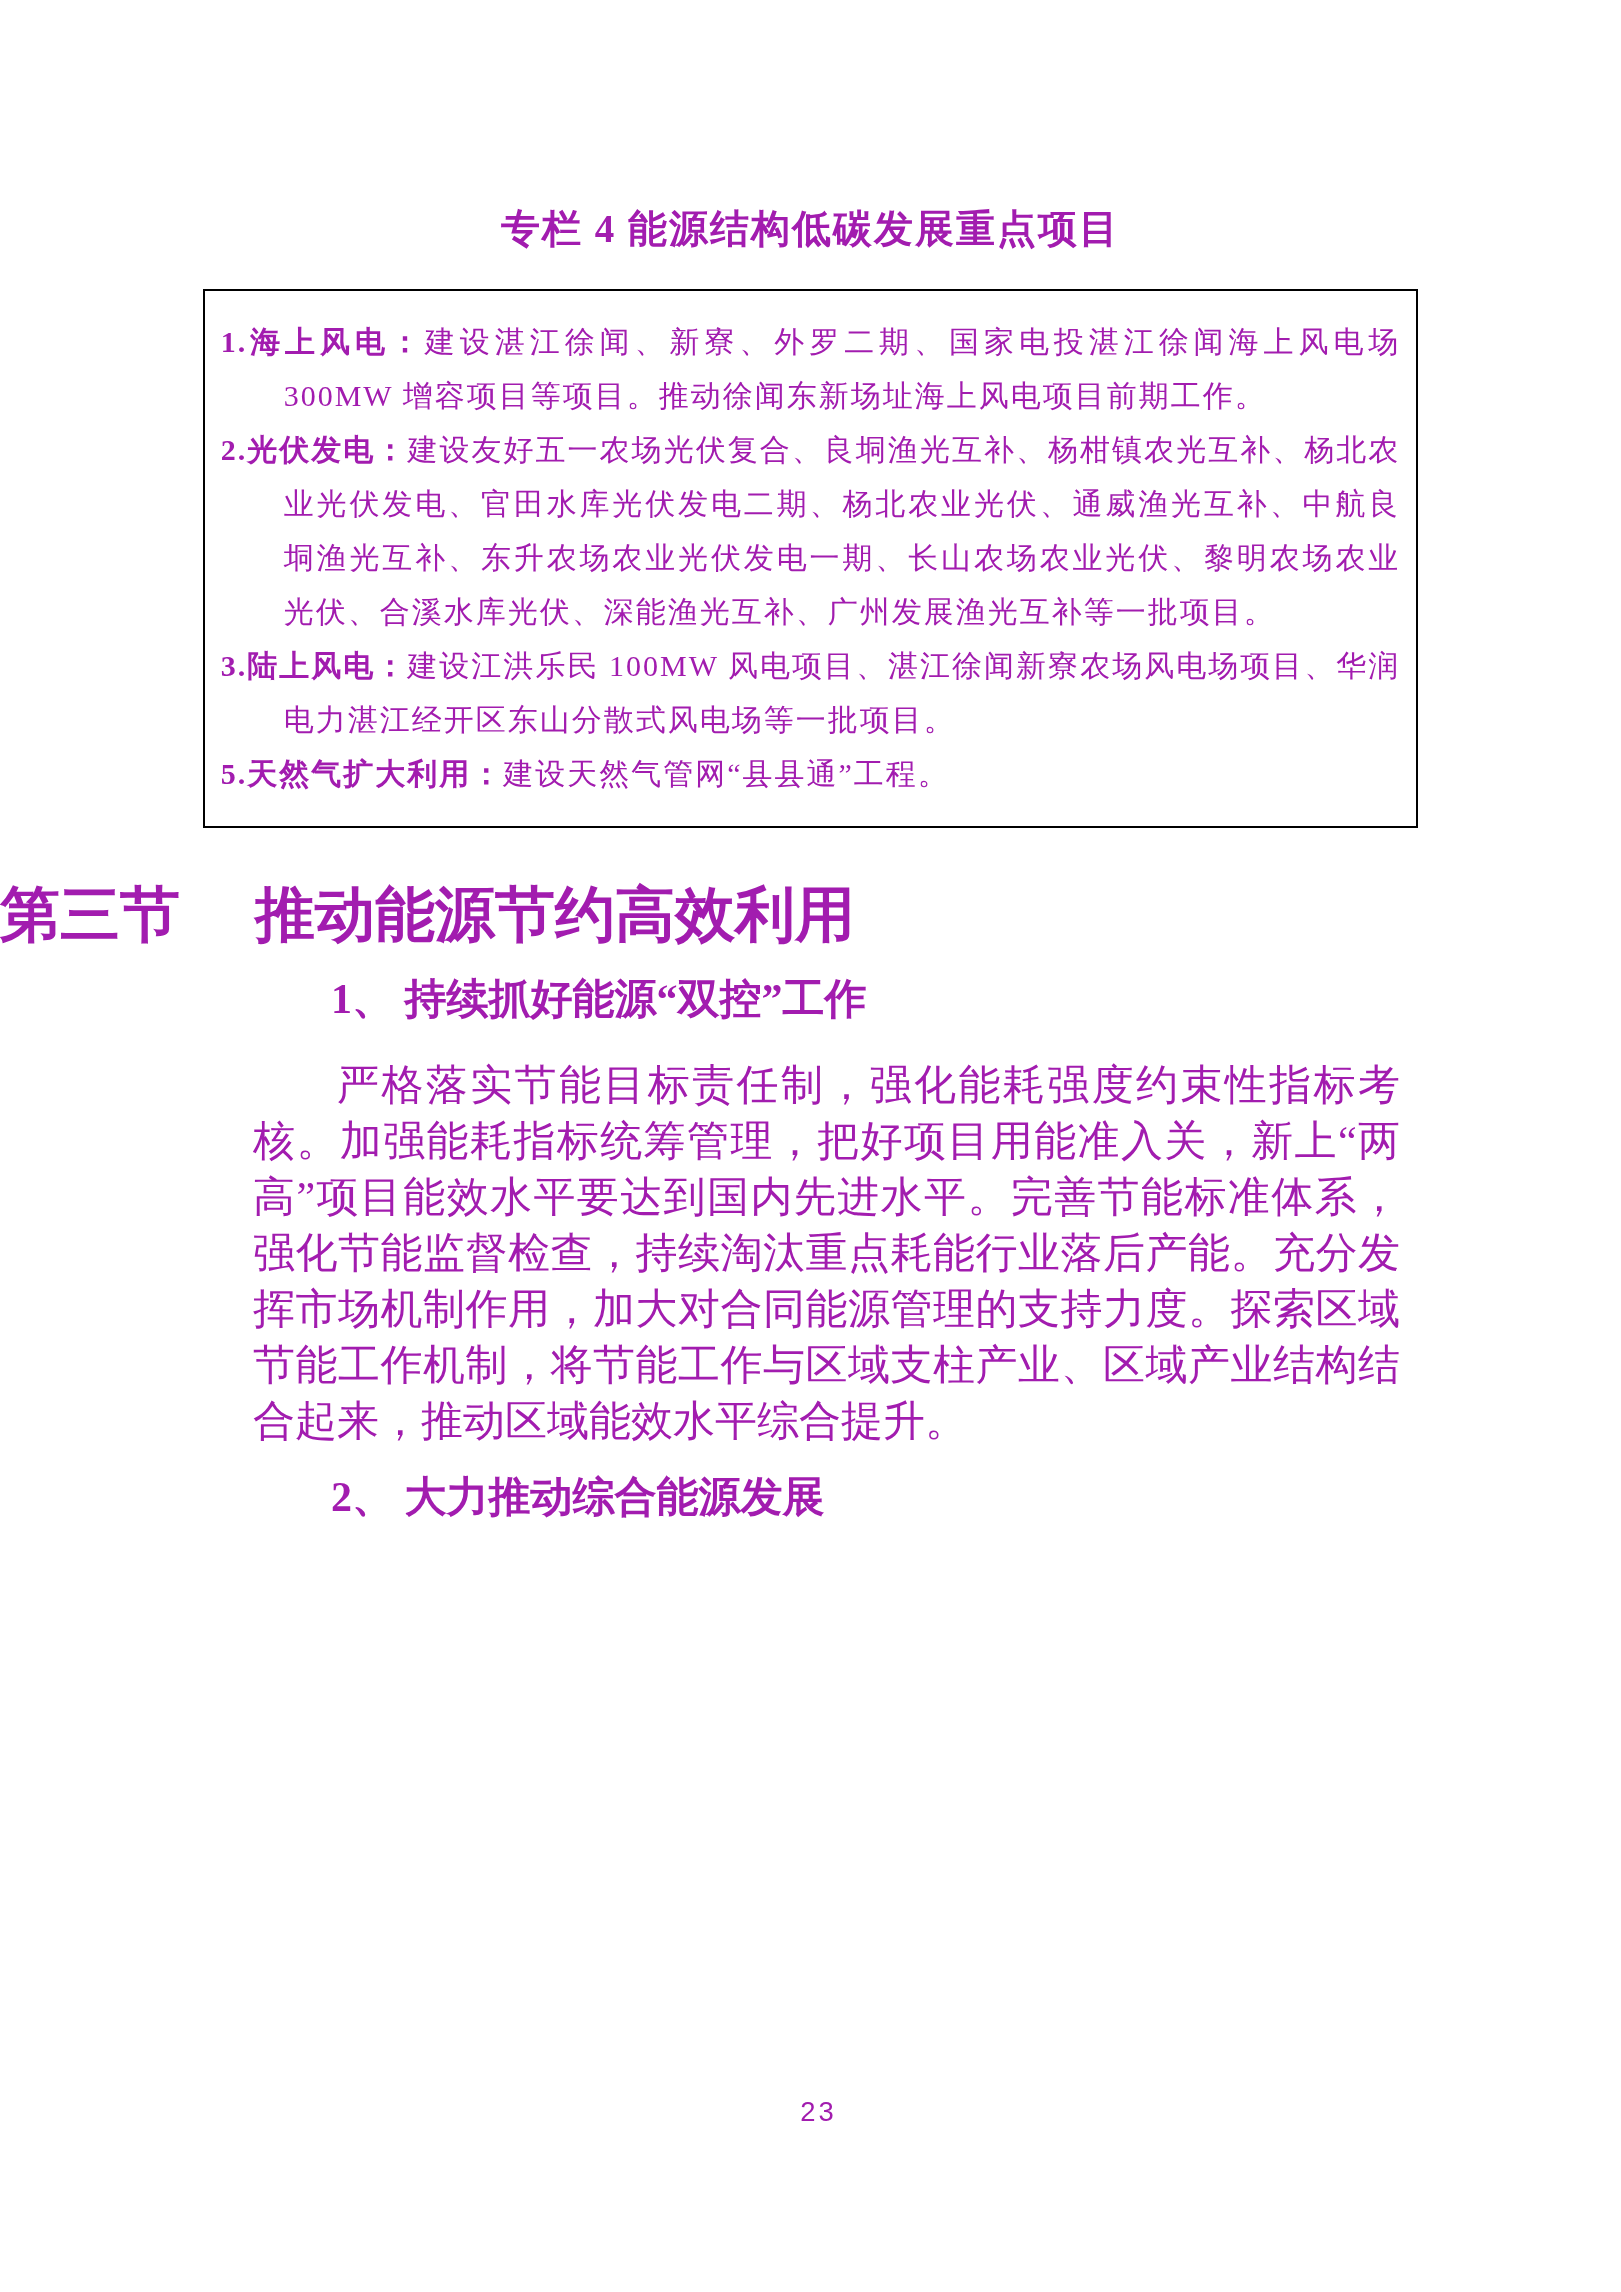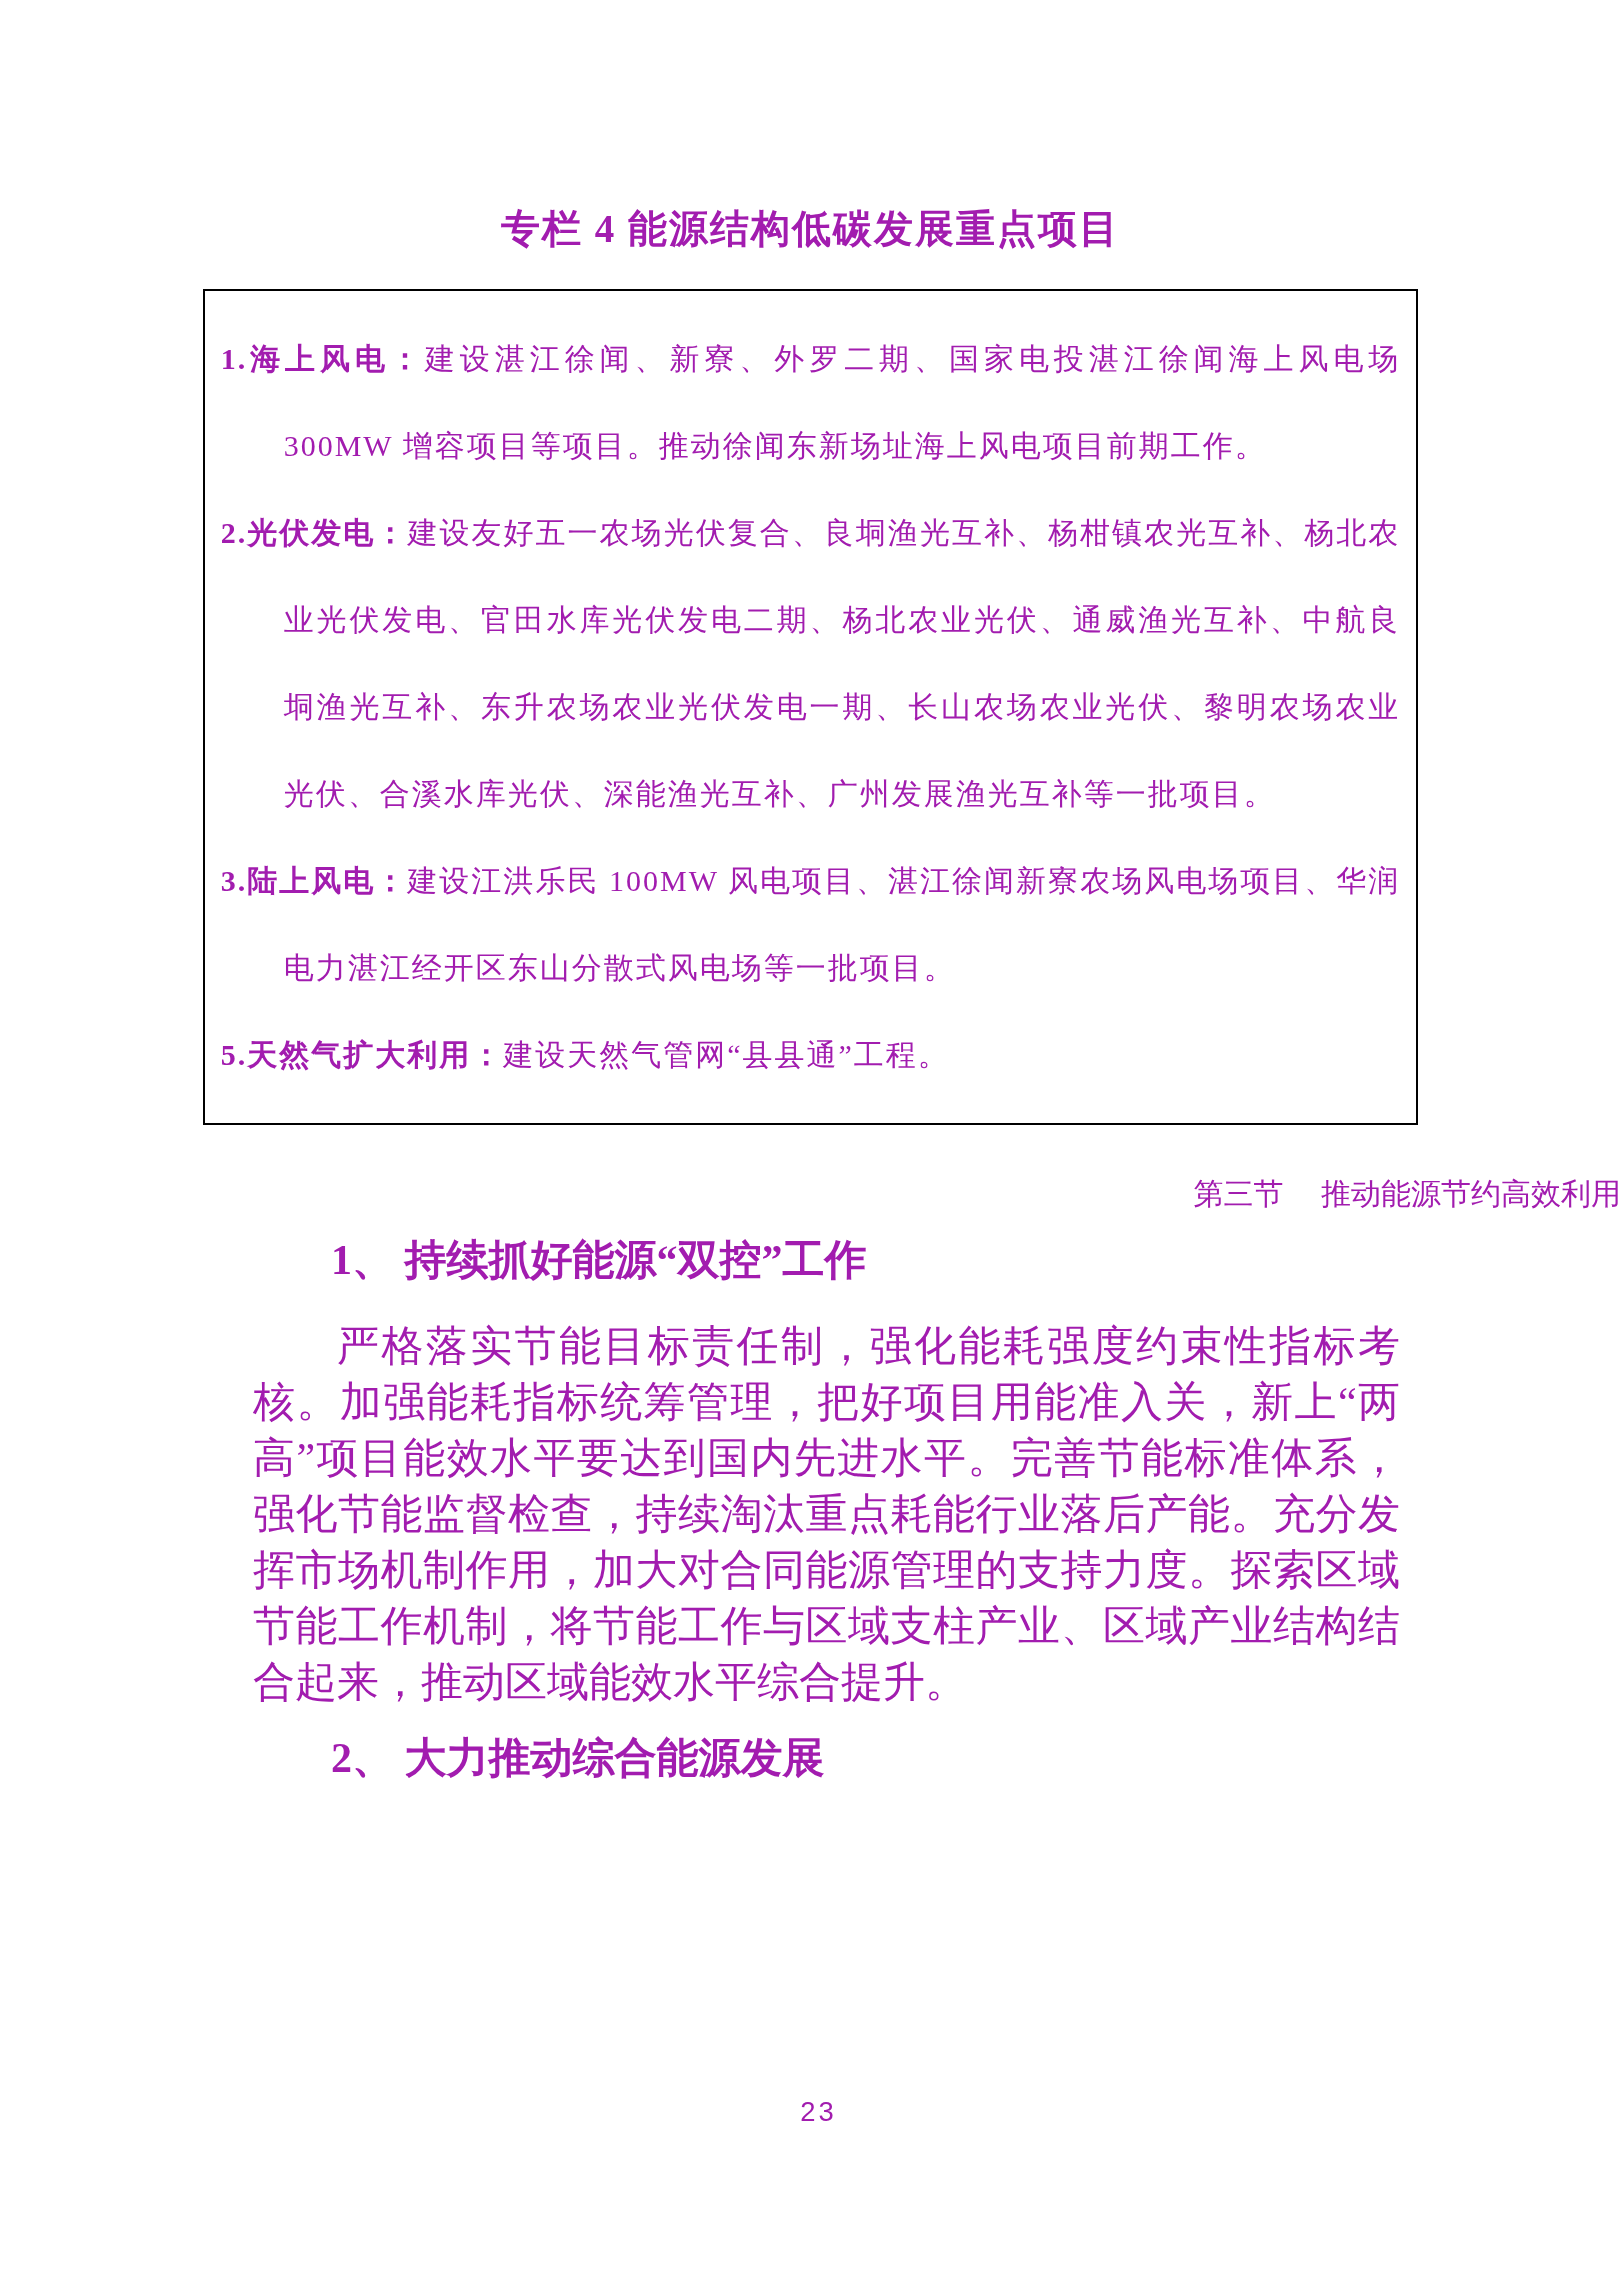--- a/index.html
+++ b/index.html
@@ -22,33 +22,33 @@
   }
   .project-box {
     box-sizing: border-box;
     width: 1215px;
     margin: 33px auto 0;
     border: 2px solid #000000;
     padding: 23.5px 15.7px 25.5px 15.7px;
   }
   .box-item {
     font-size: 30px;
-    line-height: 87px;
+    line-height: 54px;
     letter-spacing: 2px;
     text-align: justify;
     text-align-last: left;
     padding-left: 63px;
     text-indent: -63px;
   }
   .box-item b { font-weight: bold; }
   .section-heading {
     margin-top: 51px;
-    text-align: right;
-    font-size: 30px;
-    font-weight: normal;
+    text-align: left;
+    font-size: 60px;
+    font-weight: bold;
     line-height: 1.2;
   }
   .sub-heading {
     margin-top: 22px;
     margin-left: 331px;
     font-size: 42px;
     font-weight: bold;
     line-height: 1.25;
   }
   .para {

